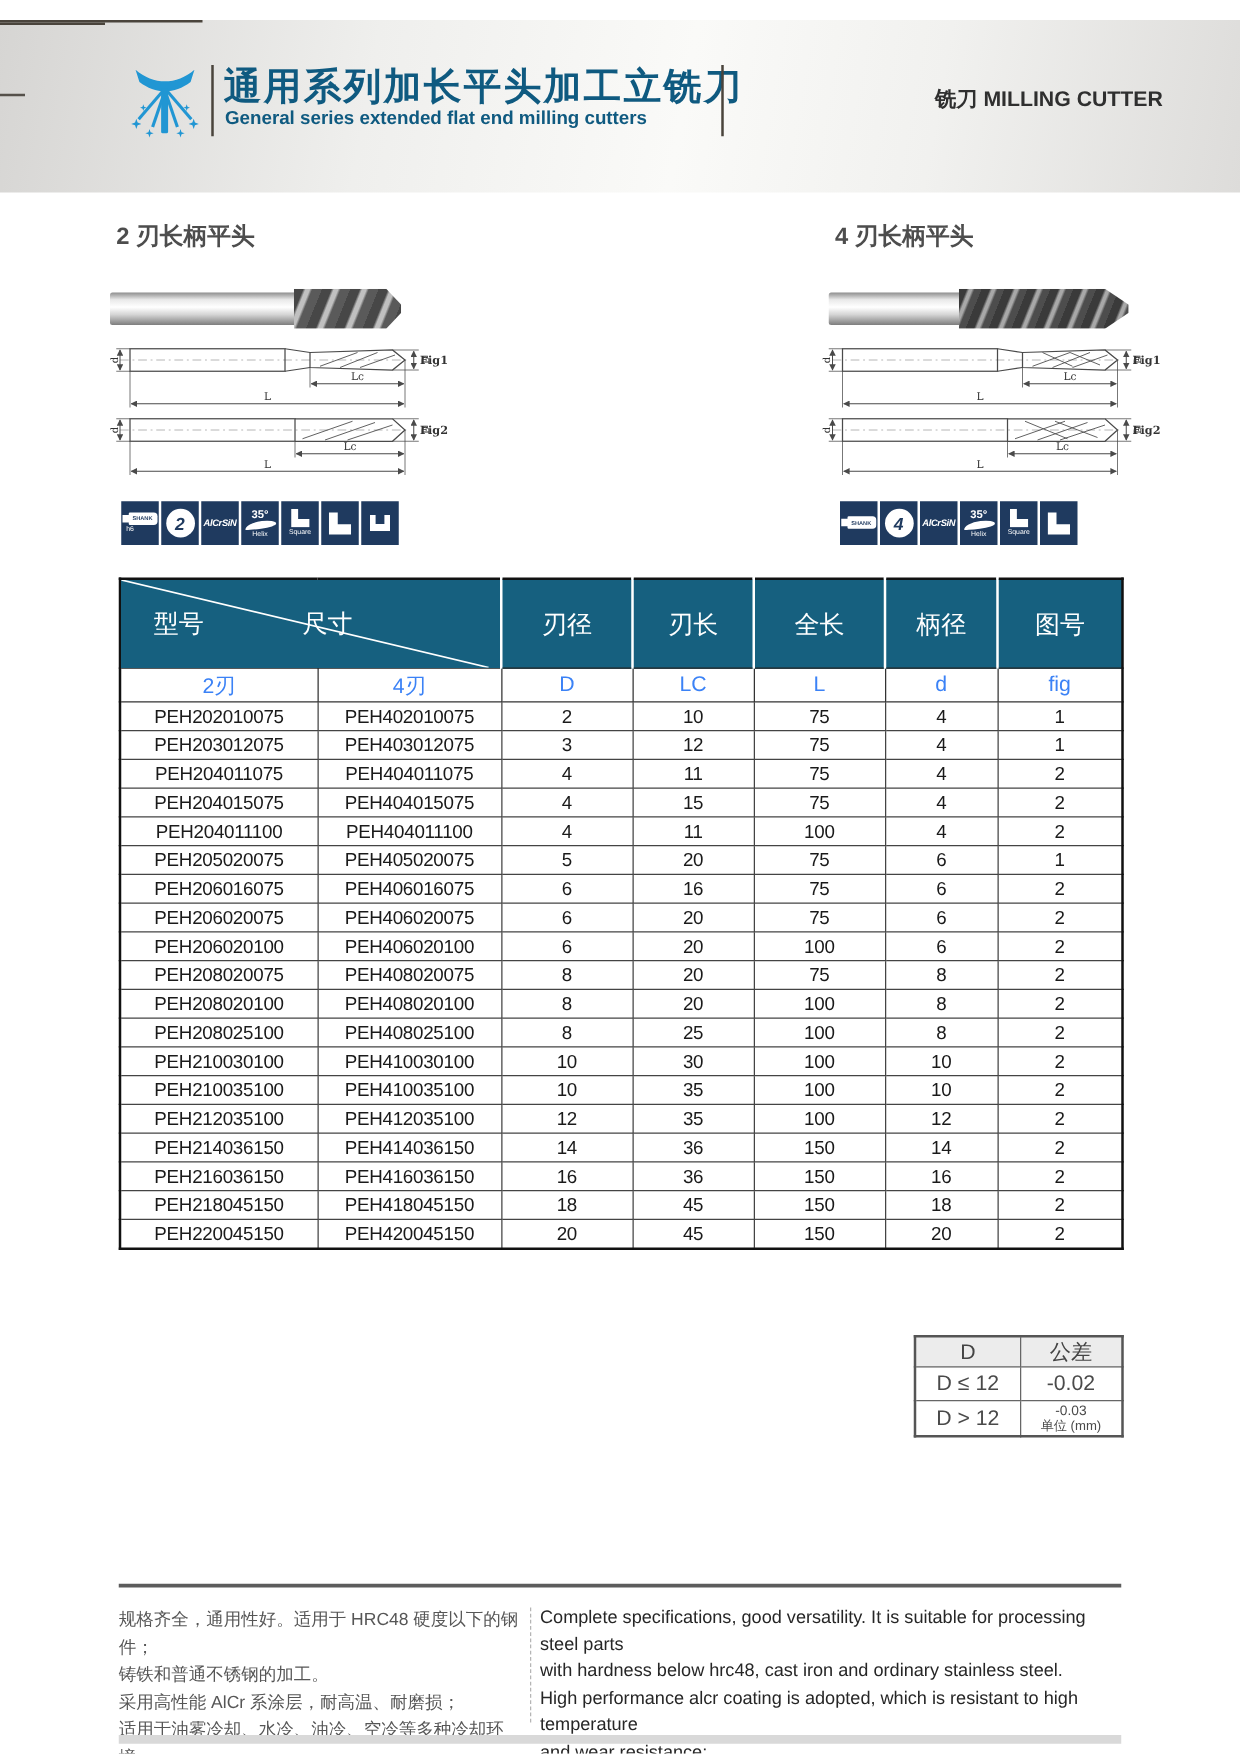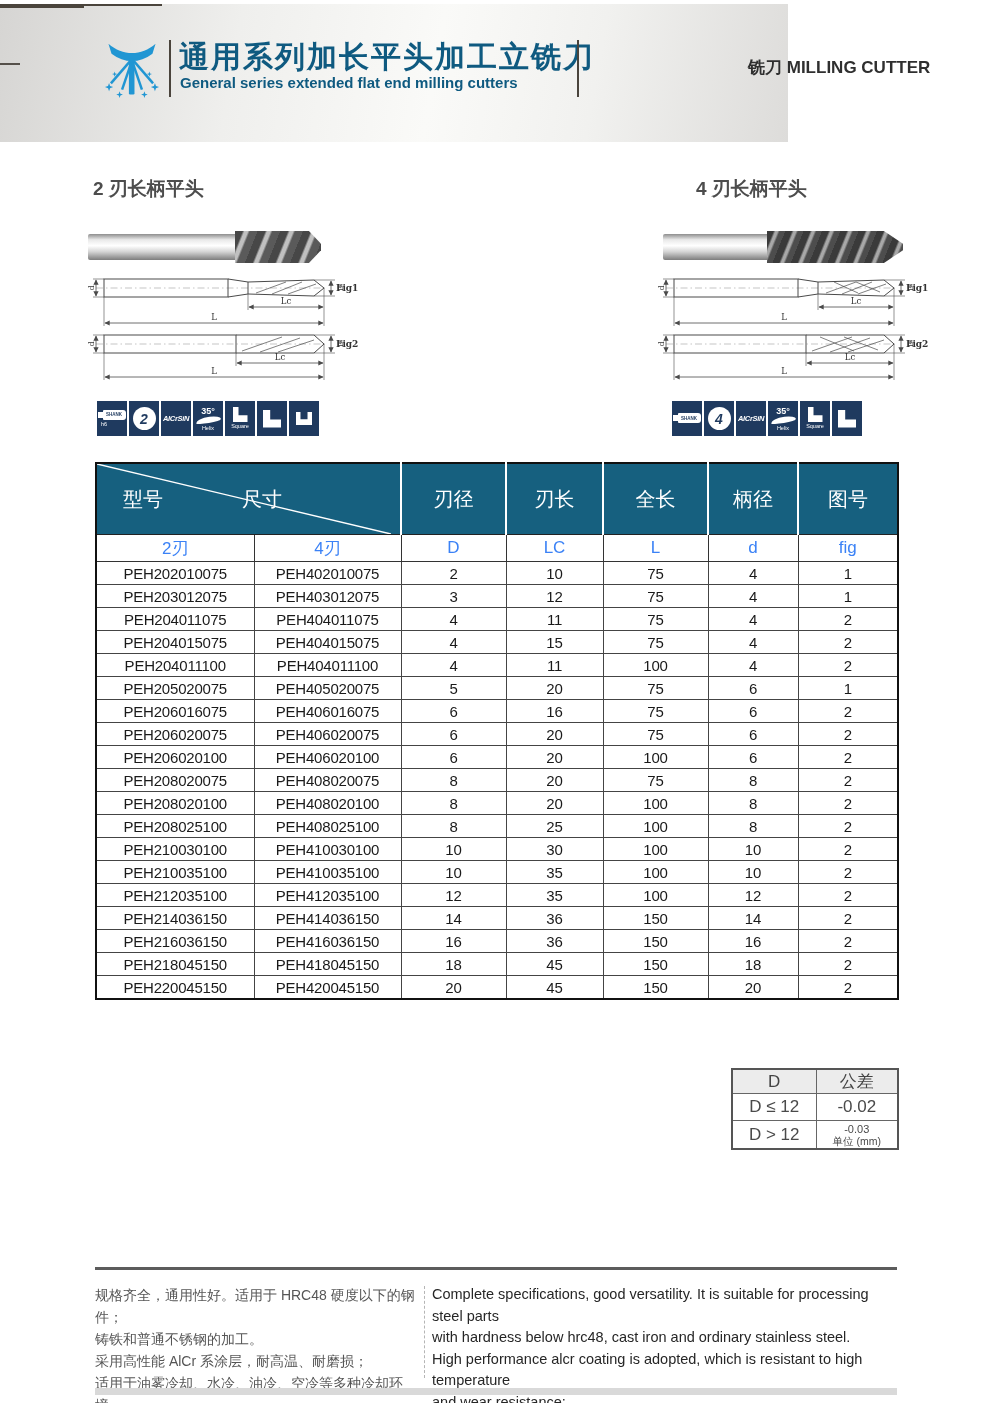--- a/index.html
+++ b/index.html
@@ -1,38 +1,38 @@
 <!DOCTYPE html>
 <html><head>
 <meta charset="utf-8">
 <style>
   html,body{margin:0;padding:0;background:#ffffff;}
   #page{position:relative;width:992px;height:1403px;margin:0 auto;background:#ffffff;
         font-family:"Liberation Sans",sans-serif;overflow:hidden;}
 
   
-  #header-band{position:absolute;left:0;top:4px;width:788px;height:138px;
+  #header-band{position:absolute;left:0;top:16px;width:992px;height:138px;
     background:linear-gradient(100deg,#d6d5d3 0%,#efefed 30%,#fafaf8 55%,#f1f1ef 75%,#dddcda 100%);}
   .hstub{position:absolute;background:#55504a;}
   #stub-left{left:0;top:59px;width:20px;height:2px;}
   #brand-rule-left{left:169px;top:36px;width:2px;height:57px;background:#4a443c;}
   #brand-rule-right{left:577px;top:36px;width:2px;height:57px;background:#4a443c;}
   #hline-mid{left:584px;top:61px;width:162px;height:2px;background:#4a443c;}
   #hline-right{left:908px;top:61px;width:84px;height:2px;background:#4a443c;}
   #title-cn{position:absolute;left:179px;top:33px;font-size:30px;font-weight:bold;
     color:#0f5a80;letter-spacing:2px;white-space:nowrap;}
   #title-en{position:absolute;left:180px;top:70px;font-size:15px;font-weight:bold;
     color:#0f5a80;white-space:nowrap;}
   #header-right-label{position:absolute;left:748px;top:52px;width:160px;text-align:center;
     font-size:17px;font-weight:bold;color:#2f2f2f;white-space:nowrap;}
   #logo{position:absolute;left:101px;top:36px;}
 
   
   .section-title{position:absolute;top:176px;font-size:19px;font-weight:bold;color:#4d4d4d;white-space:nowrap;}
-  #t2f{left:93px;} #t4f{left:696px;}
+  #t2f{left:93px;} #t4f{left:668px;}
 
   
   .photo{position:absolute;top:226px;height:42px;}
   #photo2f{left:88px;width:233px;}
   #photo4f{left:663px;width:240px;}
   .p-shank{position:absolute;top:8px;left:0;height:26px;border-radius:2px 0 0 2px;
     background:linear-gradient(#8e8e8e,#e9e9e9 22%,#ffffff 45%,#d5d5d5 68%,#7d7d7d);}
   .s2{width:148px;} .s4{width:105px;}
   .p-flute{position:absolute;top:5px;height:32px;
     clip-path:polygon(0 0,86% 0,100% 40%,100% 60%,86% 100%,0 100%);}

